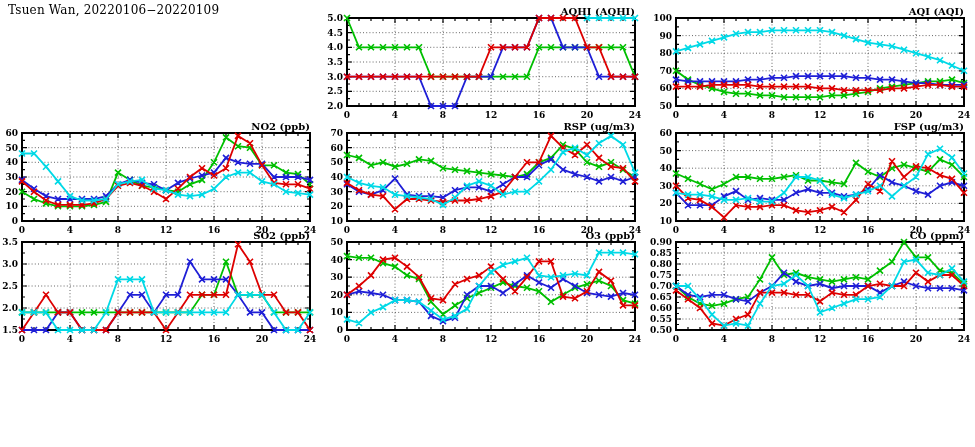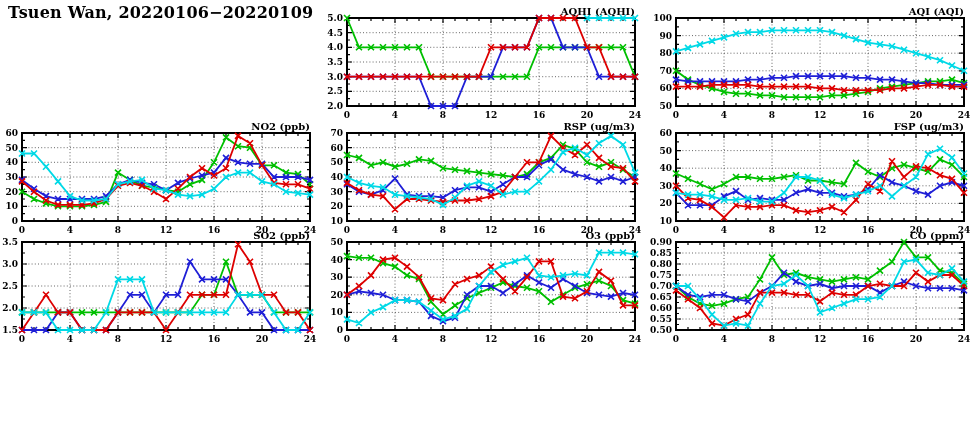--- a/index.html
+++ b/index.html
@@ -1,18 +1,18 @@
 <!DOCTYPE html>
 <html><head>
 <meta charset="utf-8">
 <style>
   html,body{margin:0;padding:0;background:#fff;}
   .screen{position:relative;width:975px;height:447px;background:#ffffff;overflow:hidden;
           font-family:"DejaVu Serif",serif;}
-  .page-title{position:absolute;left:8px;top:3px;font-size:16px;font-weight:bold;color:#000;
+  .page-title{position:absolute;left:8px;top:3px;font-size:12px;font-weight:normal;color:#000;
               letter-spacing:0.2px;white-space:pre;}
   .charts{position:absolute;left:0;top:0;width:100%;height:100%;}
   .chart{position:absolute;}
   svg text{font-family:"DejaVu Serif",serif;font-weight:bold;fill:#000;}
   svg .tick-label{font-size:9px;}
   svg .chart-title{font-size:10px;}
 </style>
 </head>
 <body>
 

